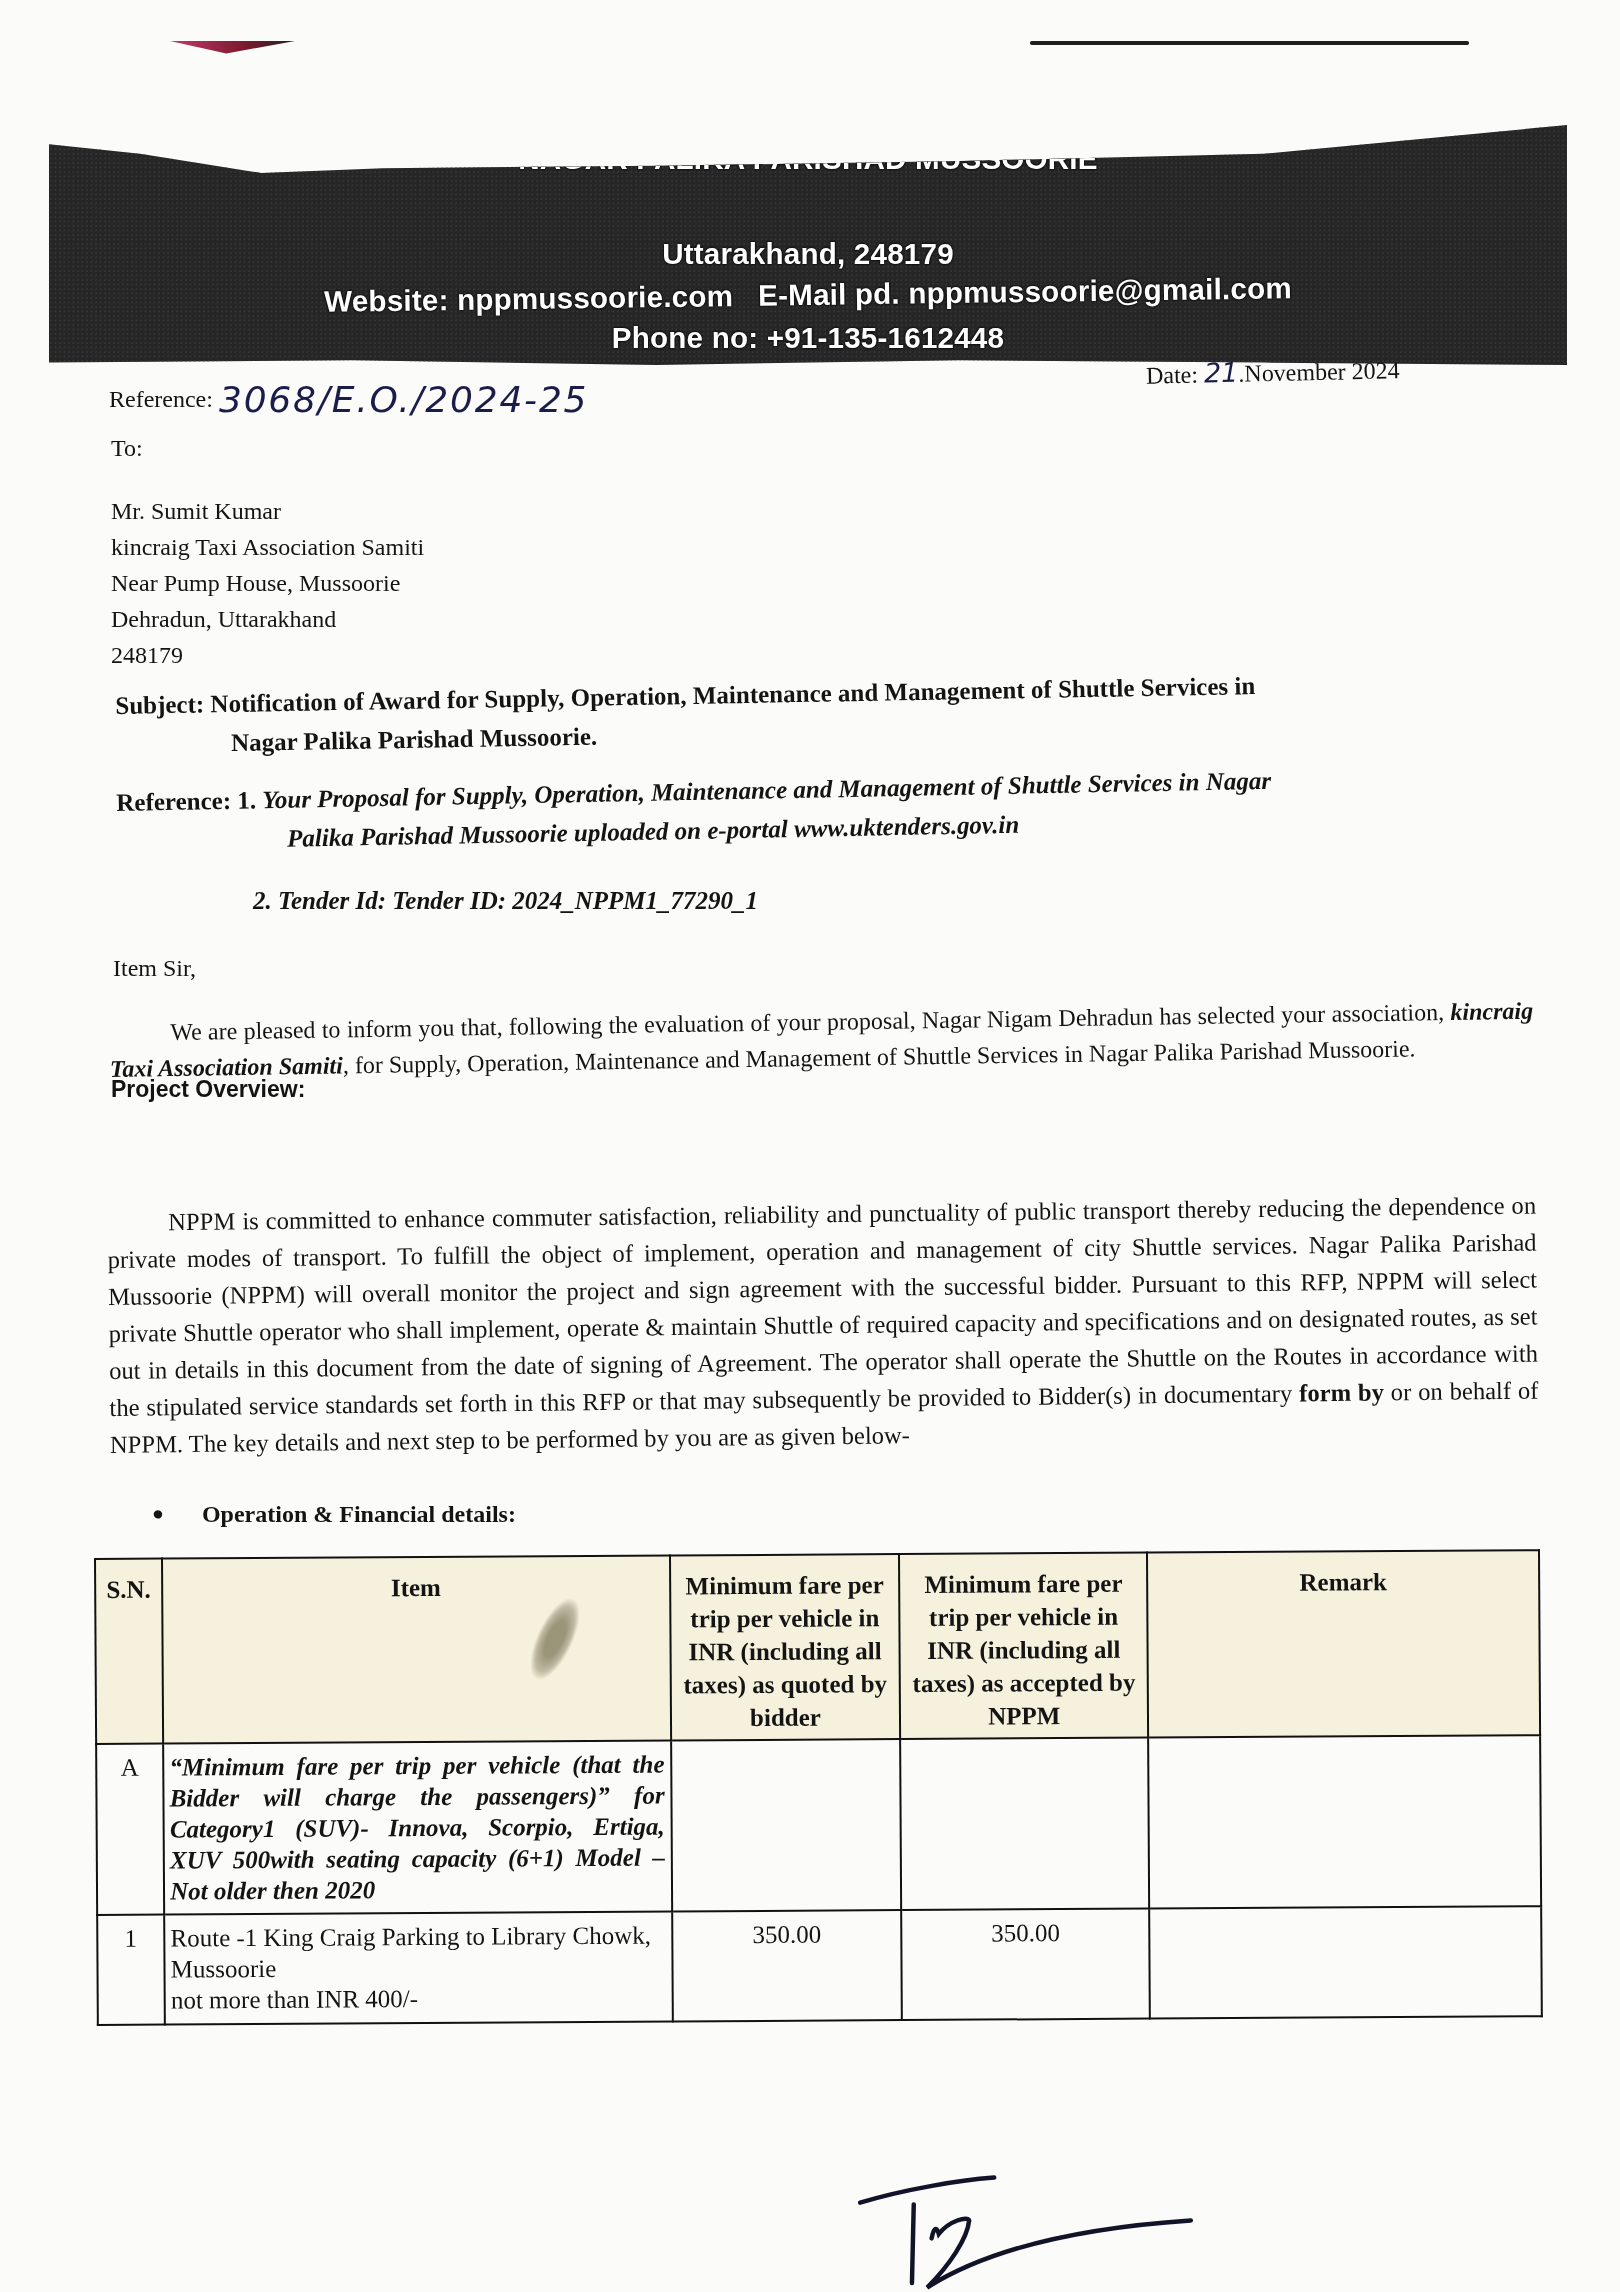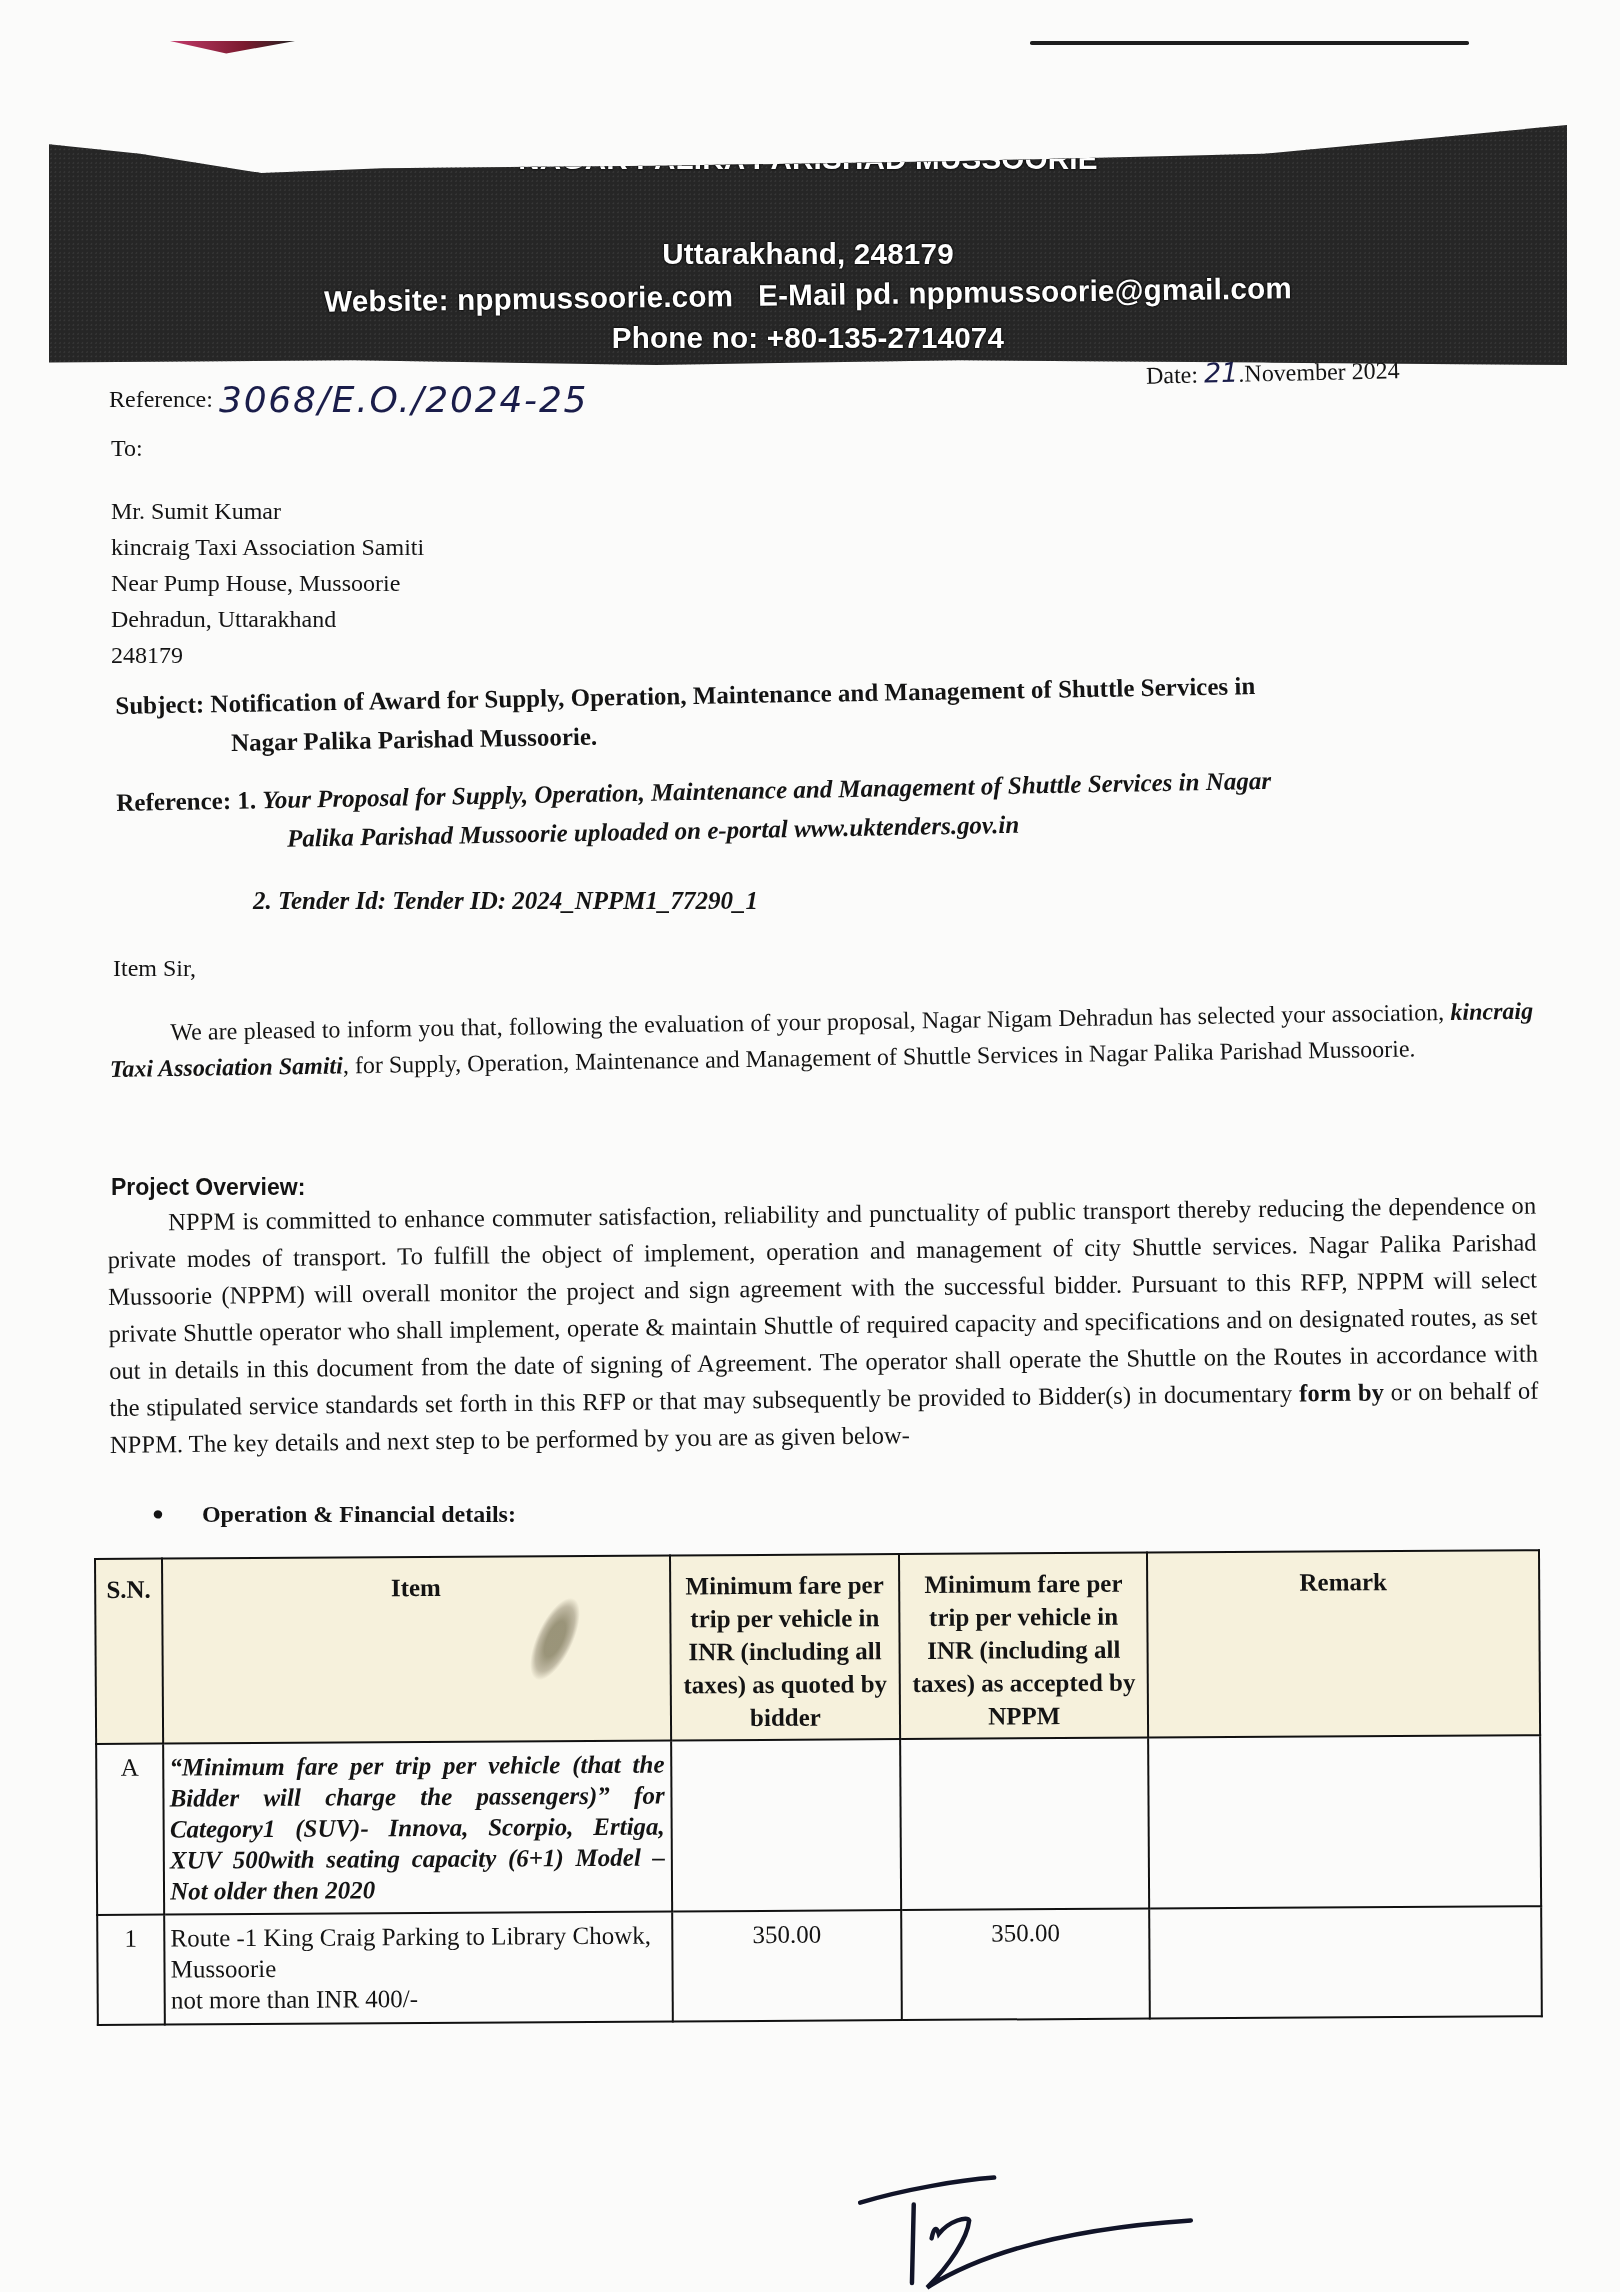--- a/index.html
+++ b/index.html
@@ -45,21 +45,21 @@
   .reference2 .lbl { font-weight: bold; }
   .reference2 em { font-weight: bold; }
   .reference2 .cont { padding-left: 170px; font-weight: bold; font-style: italic; }
   .tender { position: absolute; left: 253px; top: 887px; font-size: 25px; font-weight: bold; font-style: italic; }
 
   .salutation { position: absolute; left: 113px; top: 955px; font-size: 24px; }
   .para1 { position: absolute; left: 109px; top: 991px; width: 1424px; font-size: 24px; line-height: 36px; text-align: justify; transform: rotate(-0.9deg); transform-origin: left top; }
   .para1 .indent { padding-left: 61px; }
   .para1 em { font-weight: bold; }
 
-  .overview-heading { position: absolute; left: 111px; top: 1174px; font-family: "Liberation Sans", "DejaVu Sans", sans-serif; font-weight: bold; font-size: 23px; }
+  .overview-heading { position: absolute; left: 111px; top: 1076px; font-family: "Liberation Sans", "DejaVu Sans", sans-serif; font-weight: bold; font-size: 23px; }
   .para2 { position: absolute; left: 107px; top: 1179px; width: 1429px; font-size: 24.6px; line-height: 37px; text-align: justify; transform: rotate(-0.7deg); transform-origin: left top; }
   .para2 .indent { padding-left: 61px; }
   .para2 .b { font-weight: bold; }
 
   .bullet-row { position: absolute; left: 152px; top: 1501px; font-size: 24px; font-weight: bold; }
   .bullet-row .dot { font-size: 19.7px; margin-right: 38px; position: relative; top: -1.8px; }
 
   table.fin { position: absolute; left: 94px; top: 1558px; width: 1446px; border-collapse: collapse; font-size: 25px; transform: rotate(-0.35deg); transform-origin: left top; }
   table.fin th, table.fin td { border: 2.7px solid #111; vertical-align: top; }
   table.fin thead th { background: #f6f1dc; font-weight: bold; line-height: 33px; padding: 12.5px 5.4px 5.4px; text-align: center; }
@@ -82,21 +82,21 @@
 
 <div class="top-mark-left"></div>
 <div class="top-mark-right"></div>
 
 <header class="letterhead">
   <div class="lh-line lh-1">NAGAR PALIKA PARISHAD MUSSOORIE</div>
   <div class="lh-line lh-3">Uttarakhand, 248179</div>
   <div class="lh-line lh-4">
     <span>Website: nppmussoorie.com</span><span>E-Mail pd. nppmussoorie@gmail.com</span>
   </div>
-  <div class="lh-line lh-5">Phone no: +80-135-2714074</div>
+  <div class="lh-line lh-5">Phone no: +91-135-1612448</div>
 </header>
 
 <div class="ref-row">
   <span>Reference:</span>
   <span class="ref-handwritten">3068/E.O./2024-25</span>
 </div>
 
 <div class="date-row">
   <span>Date:</span>
   <span class="date-day">21</span><span>.November 2024</span>

